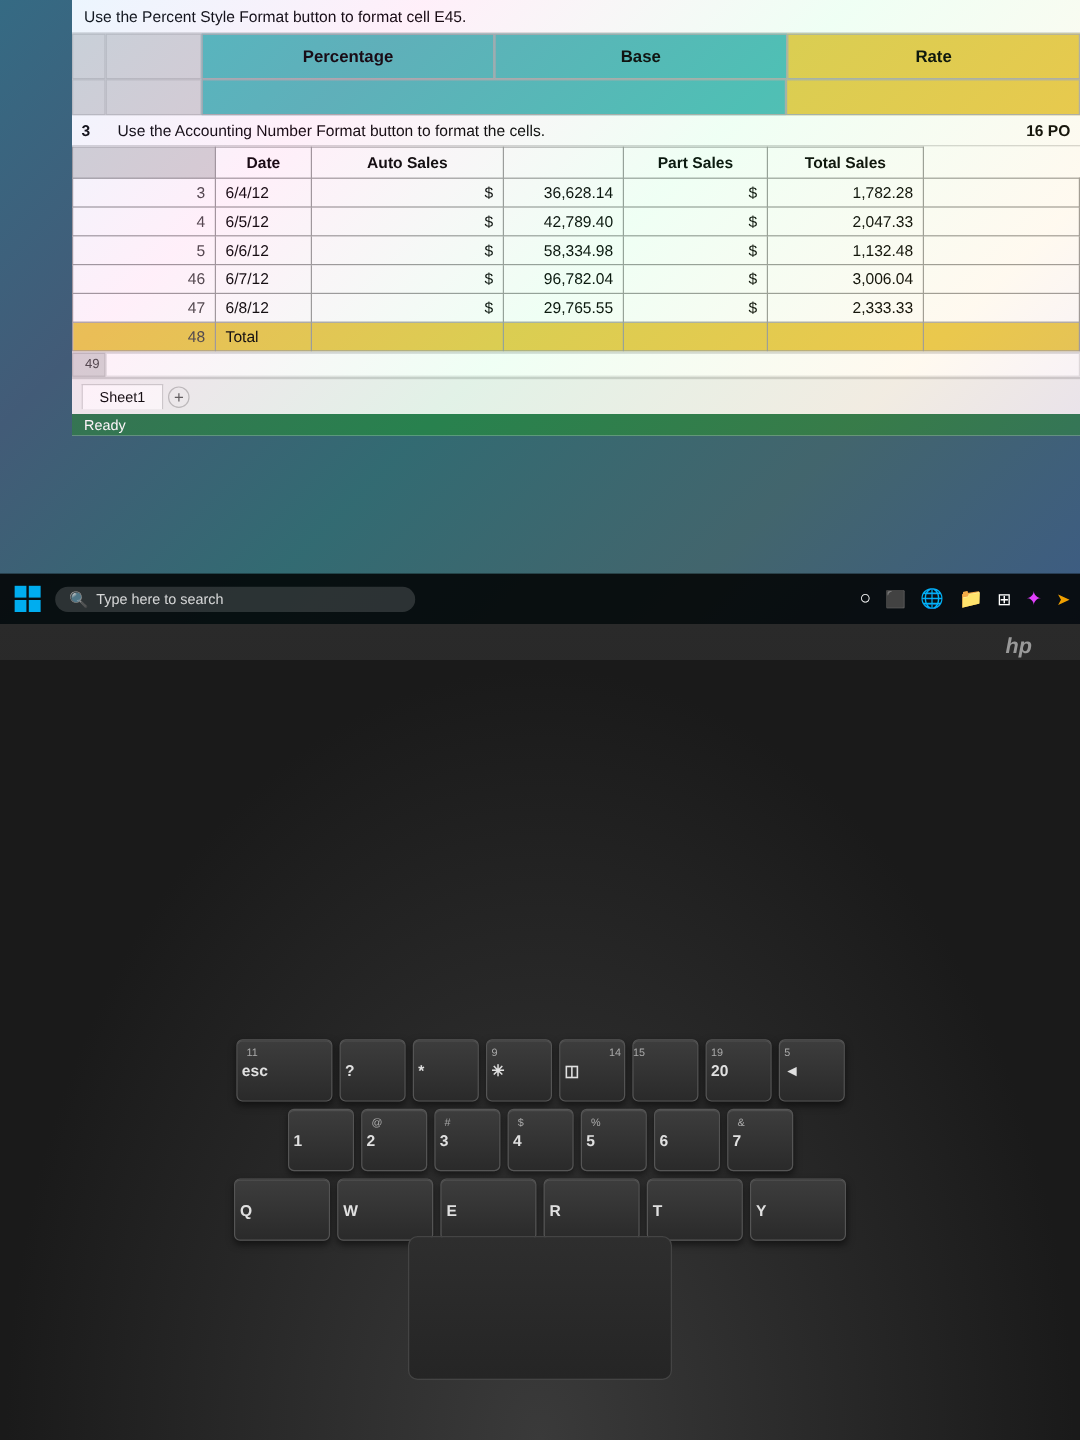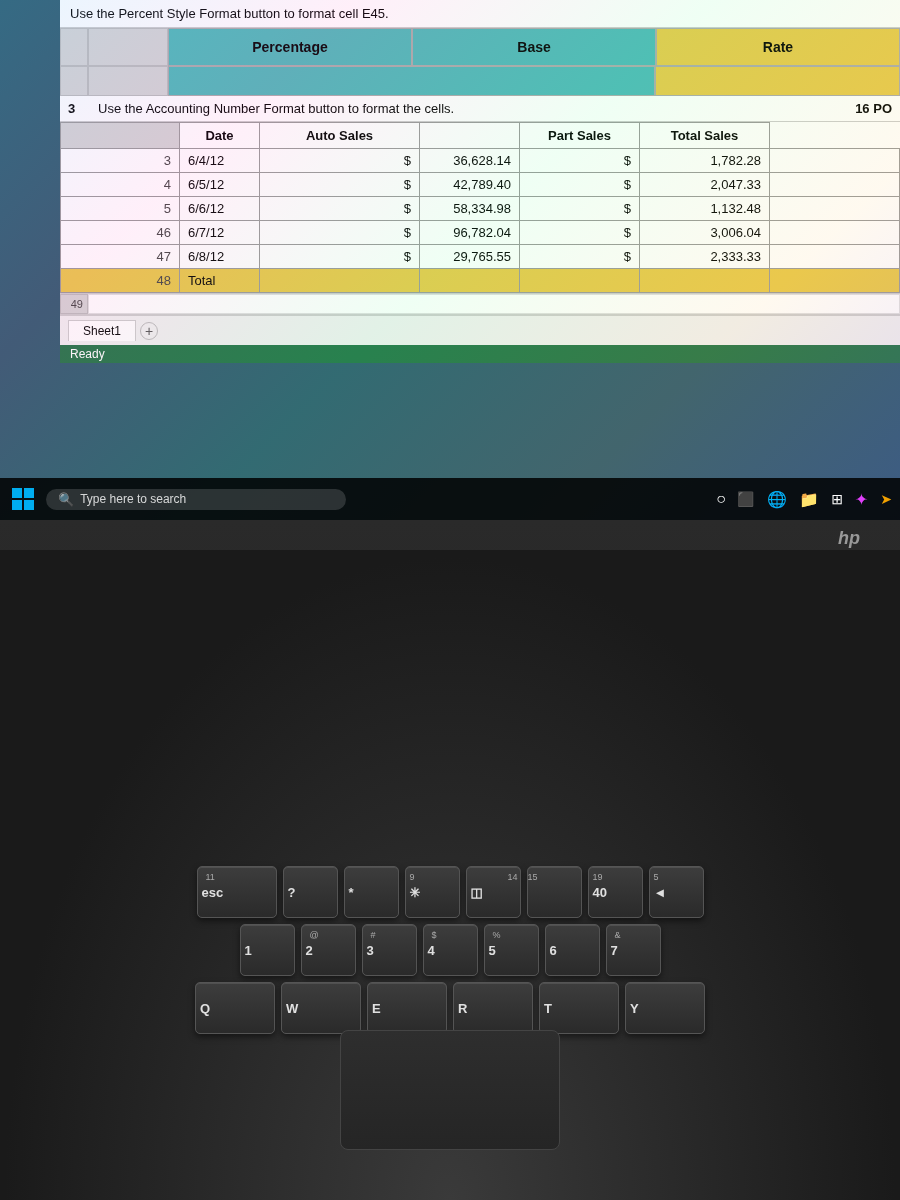--- a/index.html
+++ b/index.html
@@ -579,21 +579,21 @@
       <div class="key">
         <span class="top-char" style="left:4px;margin-left:37px;">14</span>
         <span class="main-char">◫</span>
       </div>
       <div class="key">
         <span class="top-char" style="left:0;">15</span>
         <span class="main-char"></span>
       </div>
       <div class="key">
         <span class="top-char" style="left:4px;">19</span>
-        <span class="main-char">40</span>
+        <span class="main-char">20</span>
       </div>
       <div class="key">
         <span class="top-char" style="left:4px;">5</span>
         <span class="main-char">◄</span>
       </div>
     </div>
 
     <div class="key-row">
       <div class="key">
         <span class="main-char">1</span>

